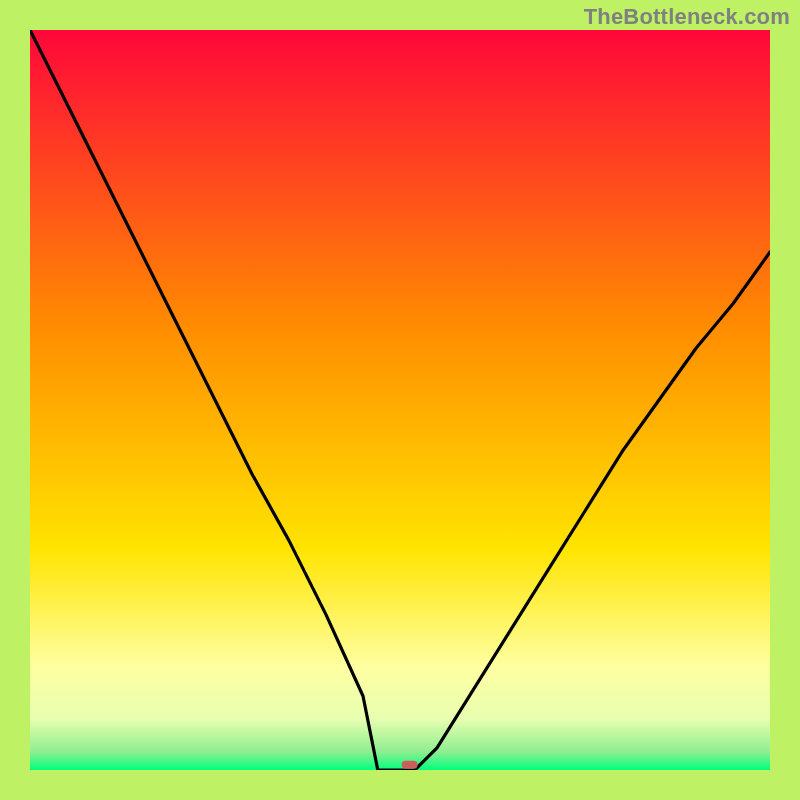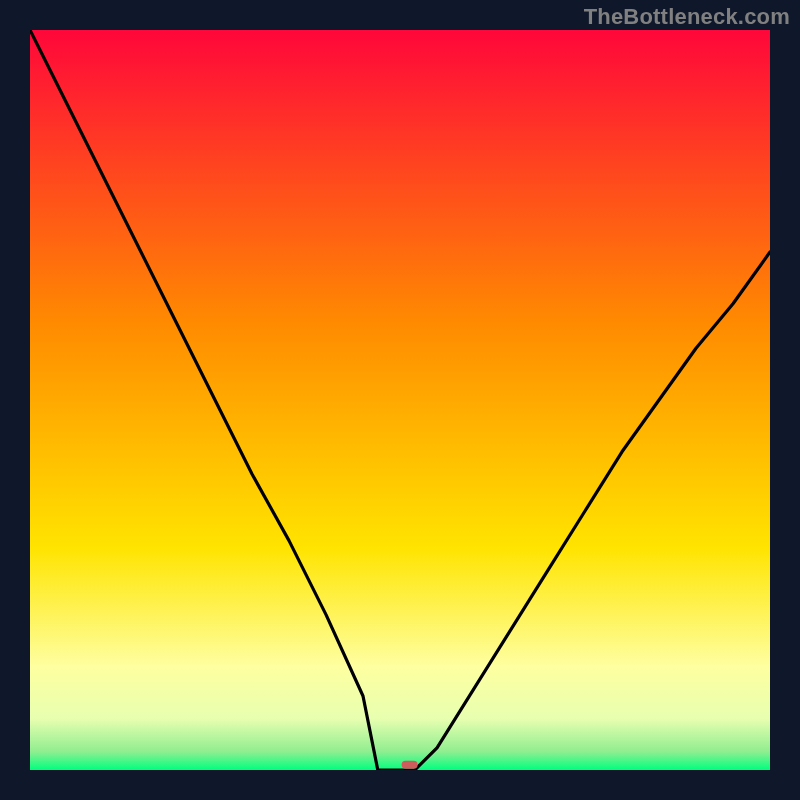--- a/index.html
+++ b/index.html
@@ -7,21 +7,21 @@
     padding: 0;
     width: 800px;
     height: 800px;
     background: #000;
     font-family: Arial, Helvetica, sans-serif;
   }
   .frame {
     position: relative;
     width: 800px;
     height: 800px;
-    background: #0f172a;
+    background: #bef264;
   }
   .watermark {
     position: absolute;
     top: 4px;
     right: 10px;
     color: #808080;
     font-size: 22px;
     font-weight: 600;
     letter-spacing: 0.2px;
     z-index: 10;

